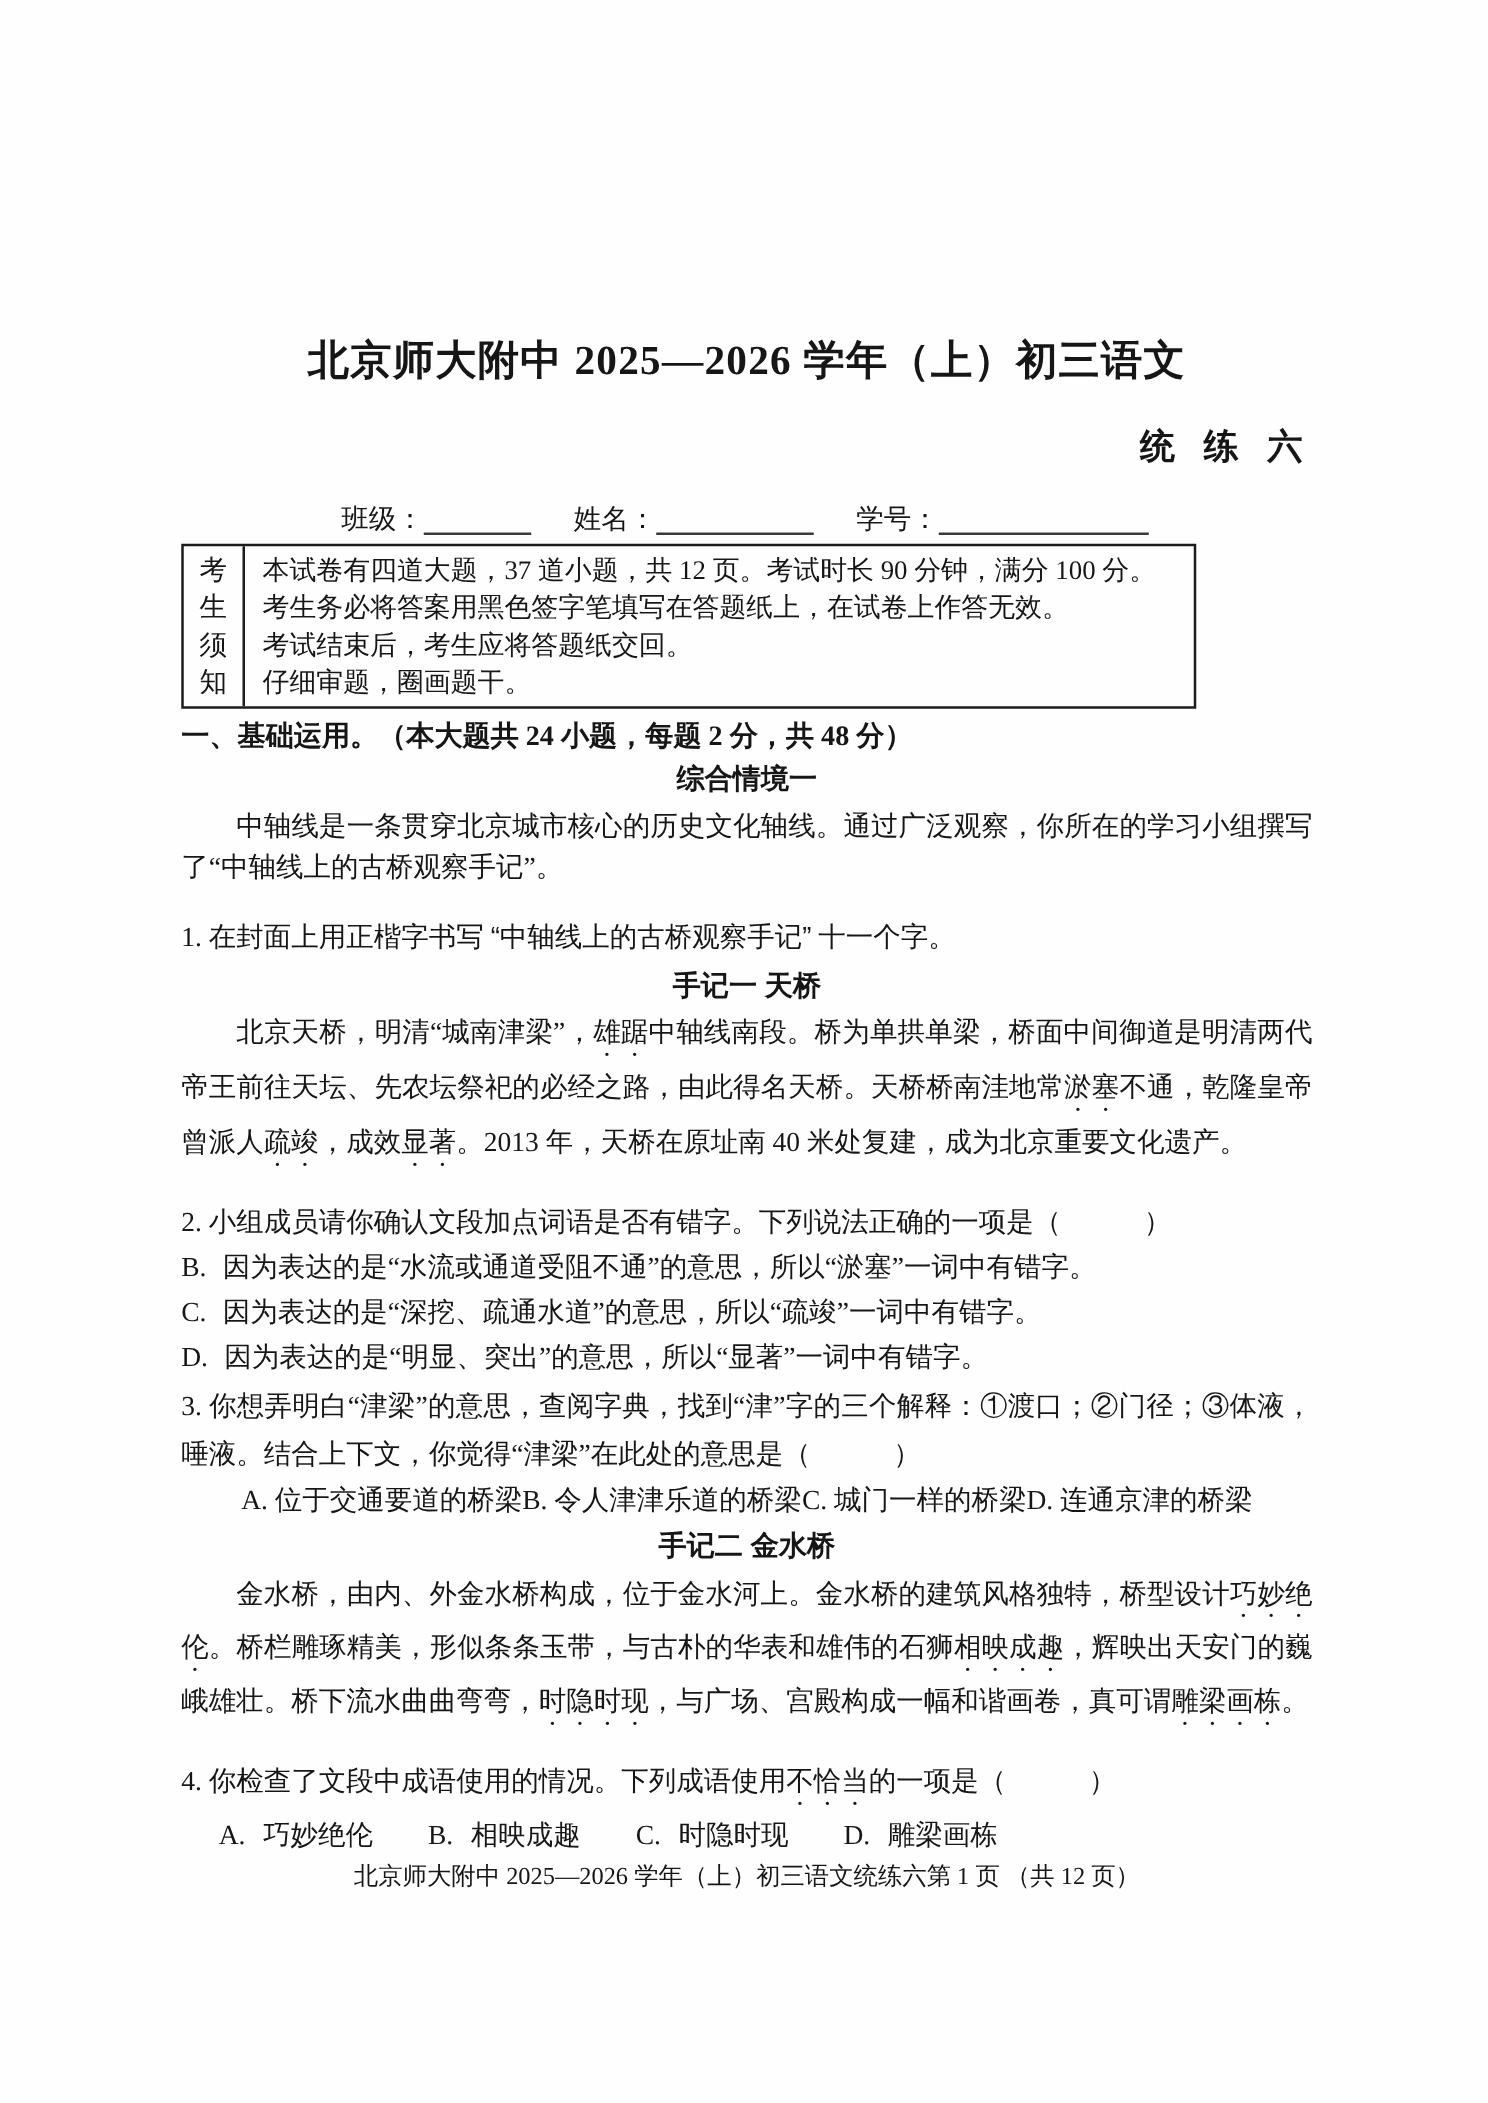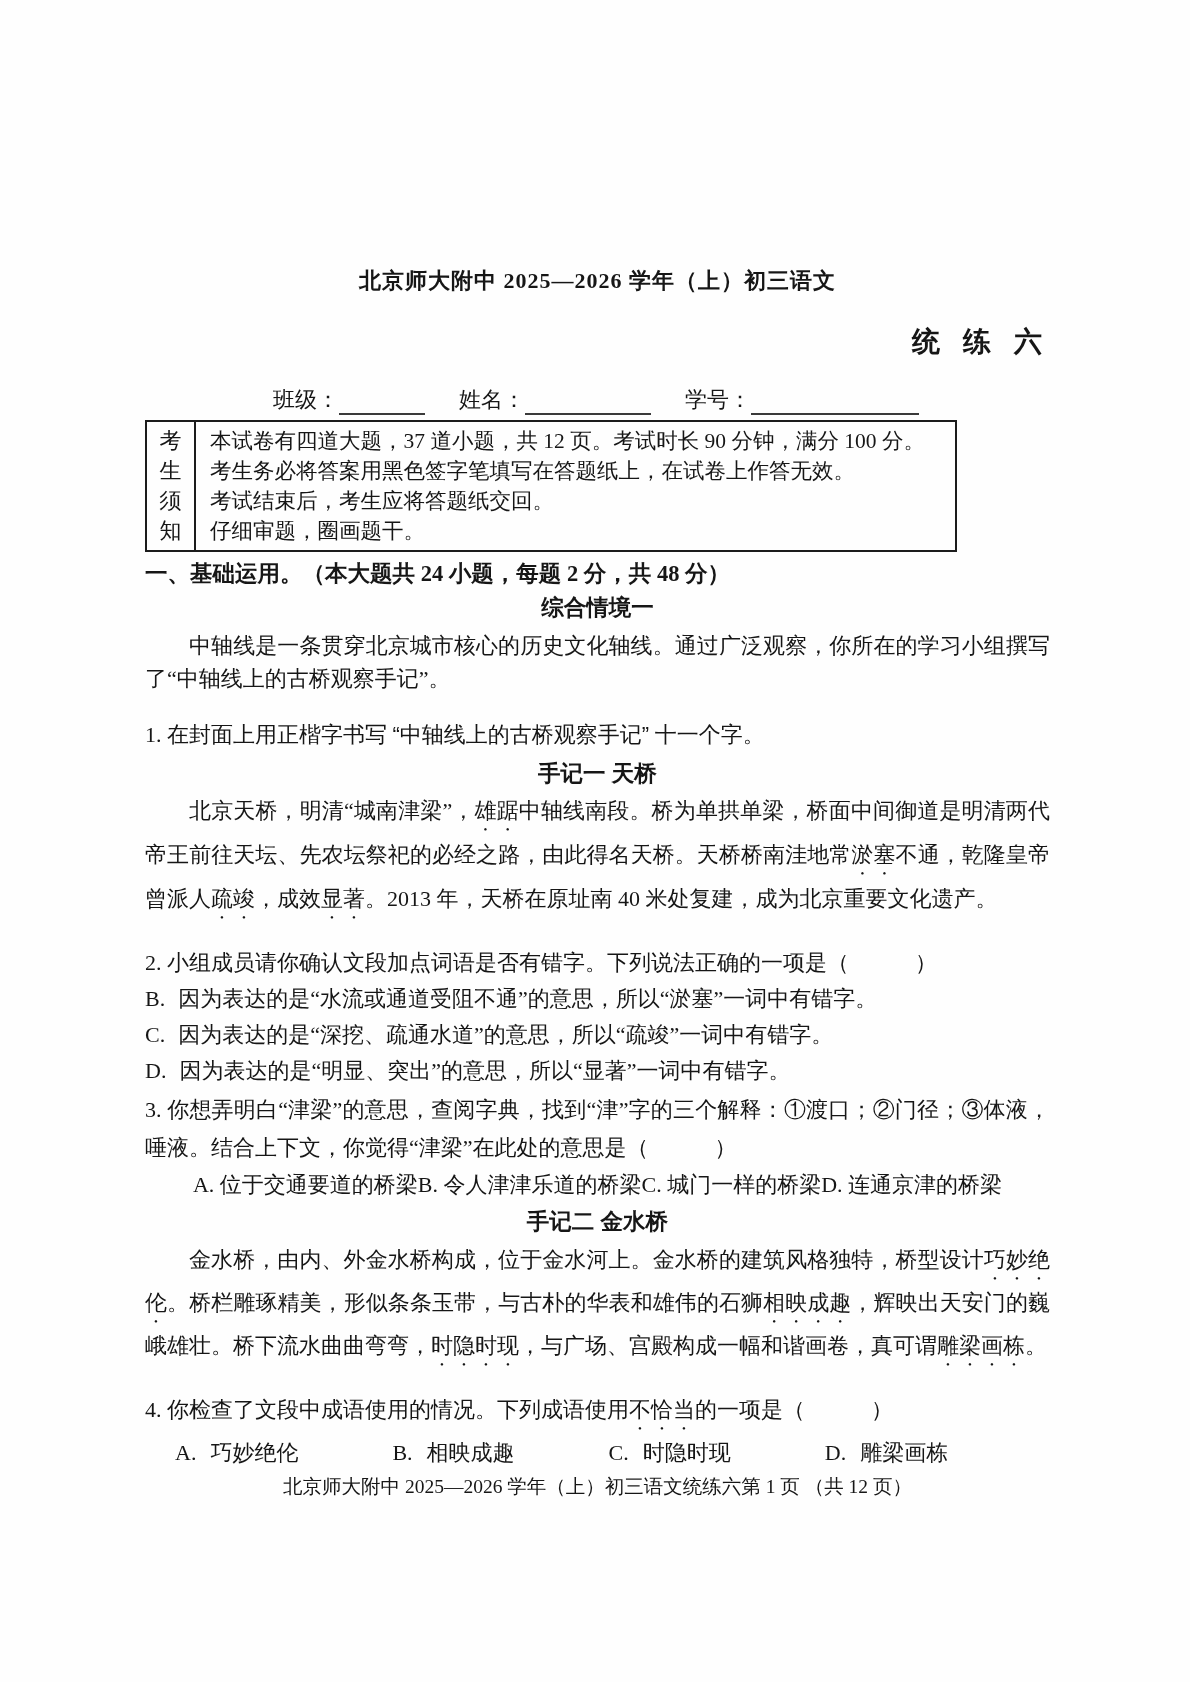--- a/index.html
+++ b/index.html
@@ -14,41 +14,41 @@
   }
   .content {
     position: absolute;
     left: 145px;
     top: 252px;
     width: 905px;
   }
   .doc-title {
     margin: 14px 0 0 0;
     text-align: center;
-    font-size: 22px;
+    font-size: 33px;
     font-weight: 700;
     letter-spacing: 1px;
   }
   .doc-subtitle {
     margin-top: 27px;
     text-align: right;
     font-size: 28px;
     font-weight: 700;
     letter-spacing: 8px;
   }
   .form-line {
     margin-top: 24px;
     padding-left: 128px;
     font-size: 22px;
     display: flex;
     align-items: flex-end;
     gap: 34px;
     white-space: nowrap;
   }
-  .form-item { display: flex; align-items: flex-end; }
+  .form-item { display: flex; align-items: center; }
   .blank {
     display: inline-block;
     border-bottom: 2px solid #3a3a3a;
     height: 24px;
   }
   .blank-s { width: 86px; }
   .blank-m { width: 126px; }
   .blank-l { width: 168px; }
   .notice-box {
     margin-top: 5px;
@@ -113,21 +113,21 @@
     justify-content: center;
     white-space: nowrap;
   }
   .note2-title { margin-top: 12px; }
   .q4-options {
     margin-top: 7px;
     padding-left: 30px;
     font-size: 22px;
     line-height: 24px;
     display: flex;
-    gap: 94px;
+    gap: 44px;
     white-space: nowrap;
   }
   .q4-options .opt-label { margin-right: 14px; }
   .page-footer {
     margin-top: 11px;
     text-align: center;
     font-size: 19.5px;
     line-height: 22px;
   }
   

